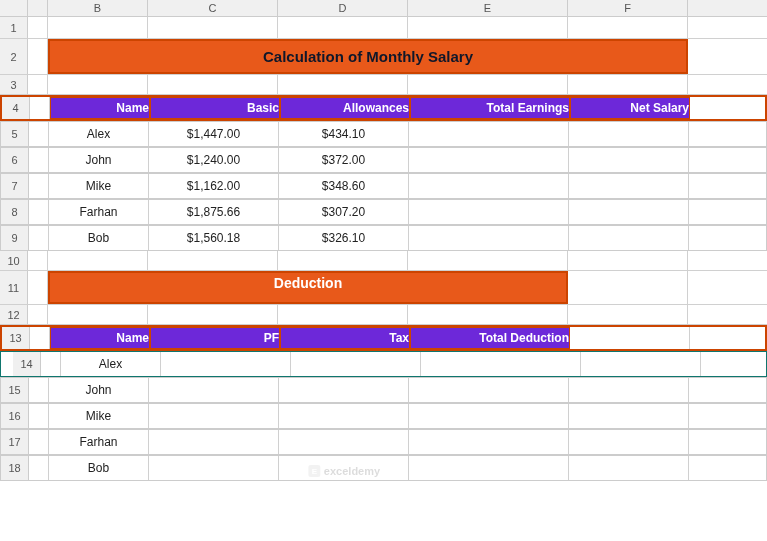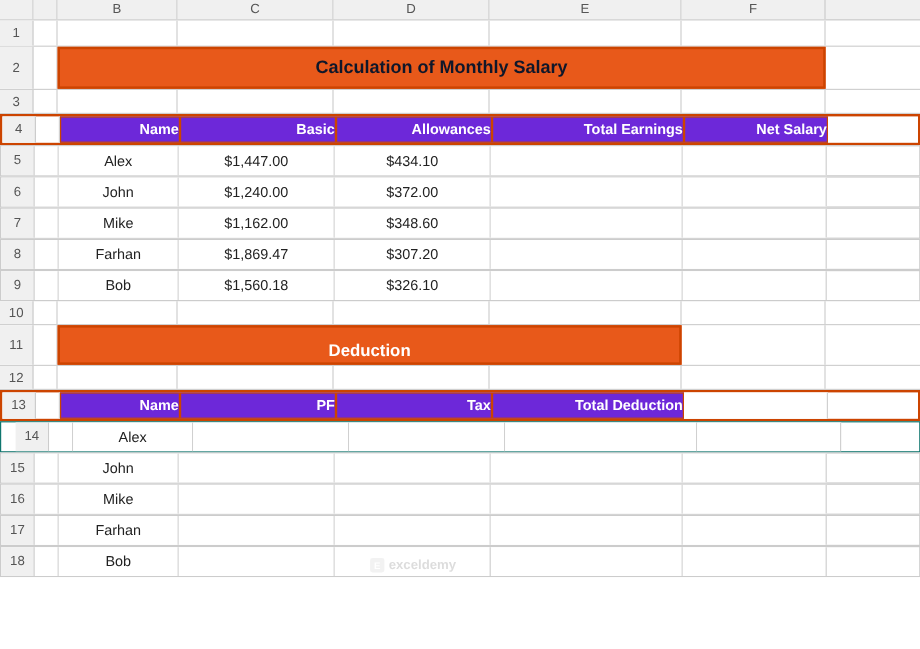--- a/index.html
+++ b/index.html
@@ -102,21 +102,21 @@
       align-items: center;
       justify-content: center;
     }
 
     .section-title-cell {
       background: #E8591A;
       color: #ffffff;
       font-weight: bold;
       font-size: 14px;
       display: flex;
-      align-items: flex-end;
+      align-items: flex-start;
       justify-content: center;
     }
 
     
     .header-cell {
       background: #6d28d9;
       color: #ffffff;
       font-weight: bold;
       font-size: 12px;
       display: flex;
@@ -250,21 +250,21 @@
         <div class="cell col-f data-cell"></div>
       </div>
 
       <div class="grid-row" style="border: 1px solid #ccc;">
         <div class="row-num">8</div>
         <div class="cell col-a data-cell"></div>
         <div class="cell col-b data-cell">
           <span>Farhan</span>
         </div>
         <div class="cell col-c data-cell">
-          <span>$1,869.47</span>
+          <span>$1,875.66</span>
         </div>
         <div class="cell col-d data-cell">
           <span>$307.20</span>
         </div>
         <div class="cell col-e data-cell"></div>
         <div class="cell col-f data-cell"></div>
       </div>
 
       <div class="grid-row" style="border: 1px solid #ccc;">
         <div class="row-num">9</div>

